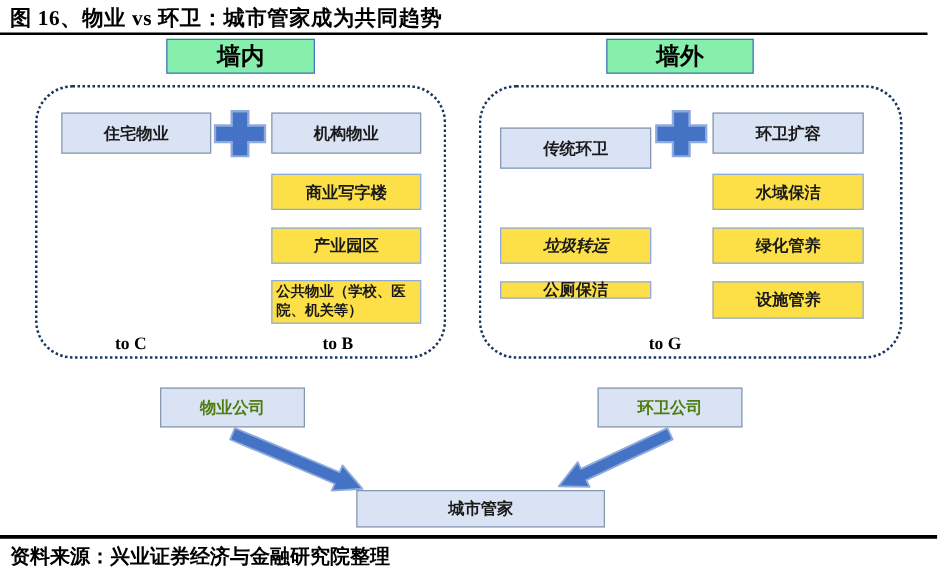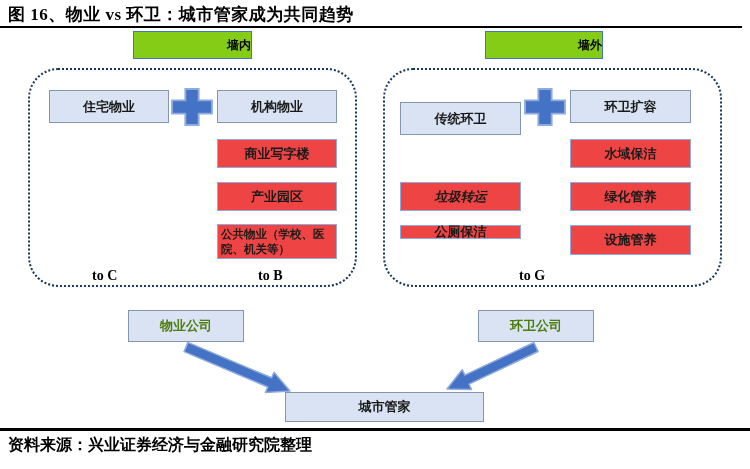--- a/index.html
+++ b/index.html
@@ -14,24 +14,24 @@
   .abs { position: absolute; box-sizing: border-box; }
 
   .figure-title {
     left: 8px; top: 3px;
     font-size: 17px; font-weight: bold; color: #000;
     white-space: nowrap; letter-spacing: 0.5px;
   }
   .title-rule { left: 0; top: 26px; width: 742px; height: 2px; background: #000; }
 
   .wall-box {
-    height: 28px; background: #84cc16;
+    height: 28px; background: #86efac;
     border: 1.6px solid #4472c4;
-    display: flex; align-items: center; justify-content: flex-end;
-    font-size: 12px; font-weight: bold; color: #000;
+    display: flex; align-items: center; justify-content: center;
+    font-size: 19px; font-weight: bold; color: #000;
   }
   #wall-inside { left: 133px; top: 31px; width: 119px; }
   #wall-outside { left: 485px; top: 31px; width: 118px; }
 
   .scope {
     top: 68px; height: 219px;
     border: 2px dotted #17365d;
     border-radius: 30px;
     background: #ffffff;
   }
@@ -39,21 +39,21 @@
   #scope-right { left: 383px; width: 339px; }
 
   .bluebox {
     background: #dae3f3;
     border: 1.4px solid #8496b0;
     display: flex; align-items: center; justify-content: center;
     font-size: 13px; font-weight: bold; color: #1a1a1a;
     text-align: center;
   }
   .whitebox {
-    background: #ef4444;
+    background: #fde047;
     border: 1.4px solid #8faadc;
     display: flex; align-items: center; justify-content: center;
     font-size: 13px; font-weight: bold; color: #1a1a1a;
     text-align: center;
   }
   .plus-wrap { width: 44px; height: 38px; }
   .group-label {
     font-size: 14px; font-weight: bold; color: #000;
     font-family: "Liberation Serif", "DejaVu Serif", serif;
     white-space: nowrap;

